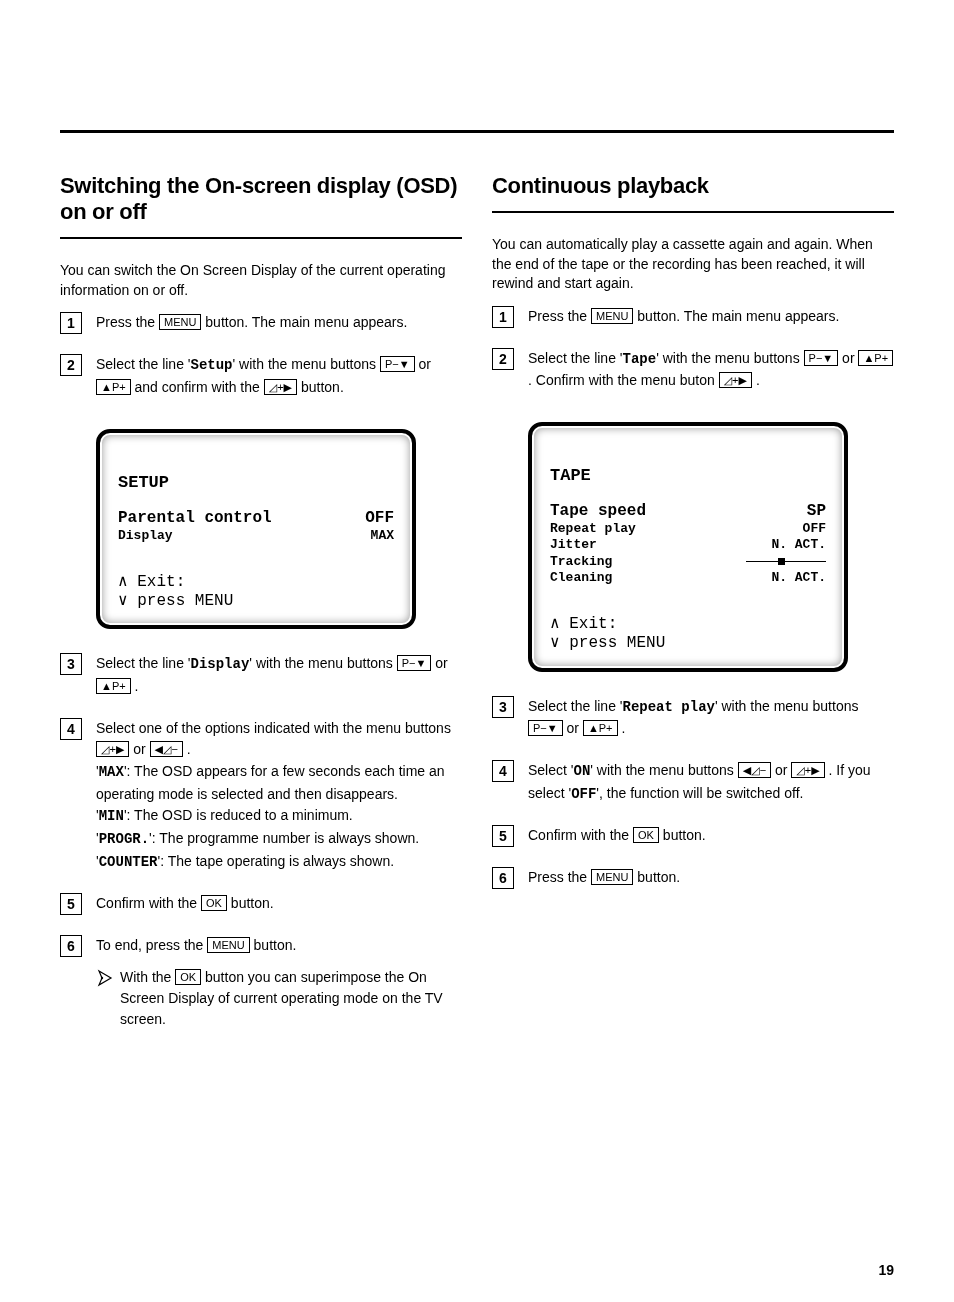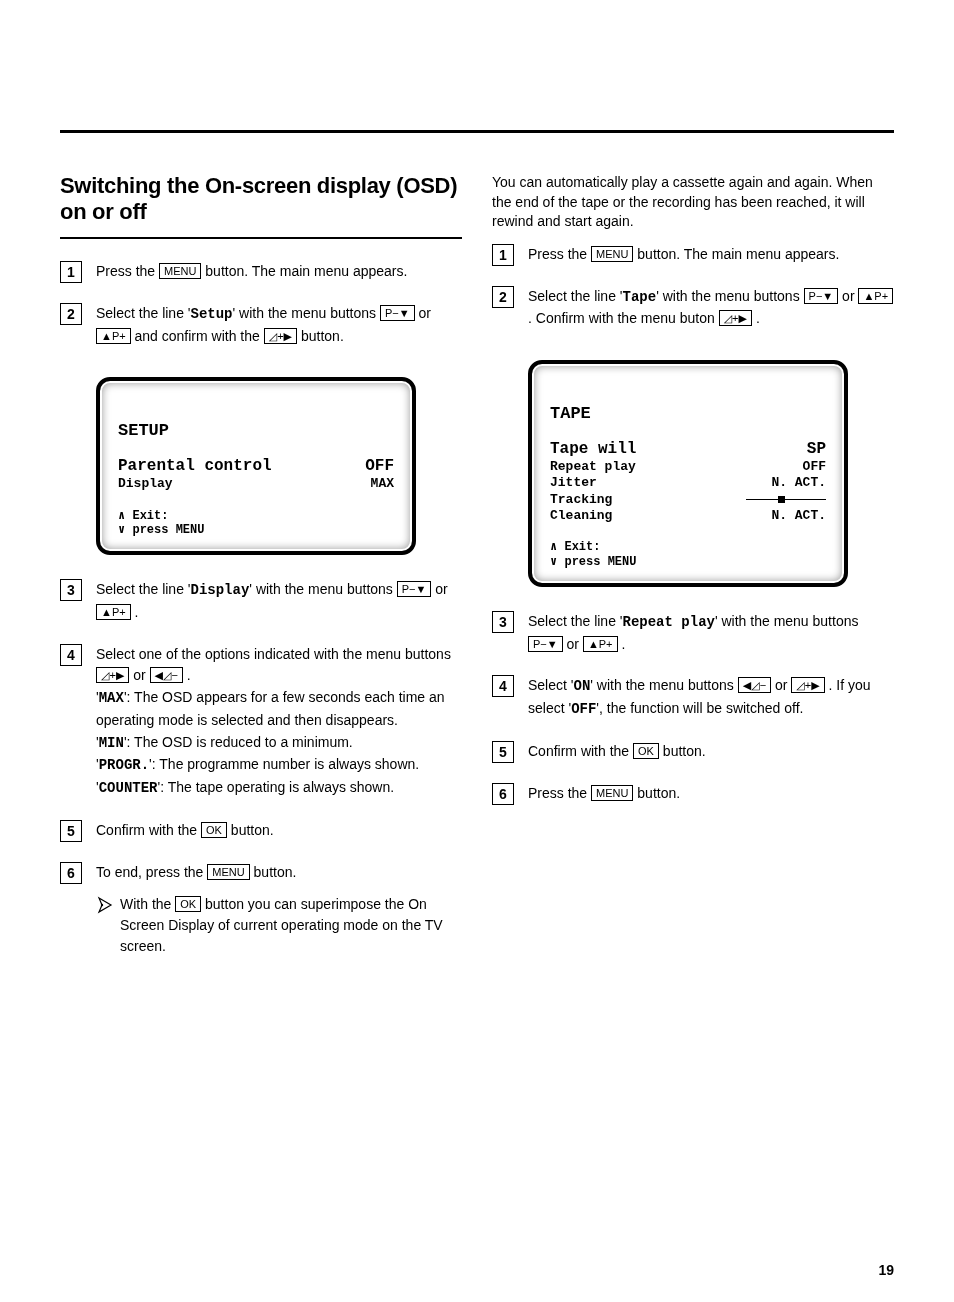--- a/index.html
+++ b/index.html
@@ -129,44 +129,45 @@
     .gauge-line::after{
       content:"";
       position:absolute;
       left: 40%;
       top:-4px;
       width:7px;
       height:7px;
       background:#000;
     }
     .osd-exit {
-      margin-top: 16px;
+      margin-top: 29px;
       font-family: "Courier New", monospace;
-      font-weight: bold;
-      font-size: 12px;
+      font-weight: normal;
+      font-size: 16px;
       line-height: 1.2;
     }
     .pagenum {
       position: absolute;
       bottom: 24px;
       right: 60px;
       font-size: 14px;
       font-family: "Arial Narrow", Arial, sans-serif;
       font-weight: bold;
     }
   </style>
 </head>
 <body>
 
 <div class="page">
   <div class="toprule"></div>
   <div class="cols">
 
     <div class="col">
       <h2>Switching the On-screen display (OSD) on or off</h2>
+      <p class="intro">You can switch the On Screen Display of the current operating information on or off.</p>
 
       <div class="step">
         <div class="stepnum">1</div>
         <div class="stepbody">
           <span>Press the </span><span class="btn">MENU</span><span> button. The main menu appears.</span>
         </div>
       </div>
 
       <div class="step">
         <div class="stepnum">2</div>
@@ -230,40 +231,41 @@
               <circle cx="6" cy="9" r="1.2" fill="#000"></circle>
             </svg>
         </span>
         <div>
           <span>With the </span><span class="btn">OK</span><span> button you can superimpose the On Screen Display of current operating mode on the TV screen.</span>
         </div>
       </div>
     </div>
 
     <div class="col">
+      <h2>Continuous playback</h2>
       <p class="intro">You can automatically play a cassette again and again. When the end of the tape or the recording has been reached, it will rewind and start again.</p>
 
       <div class="step">
         <div class="stepnum">1</div>
         <div class="stepbody">
           <span>Press the </span><span class="btn">MENU</span><span> button. The main menu appears.</span>
         </div>
       </div>
 
       <div class="step">
         <div class="stepnum">2</div>
         <div class="stepbody">
           <span>Select the line '</span><span class="mono">Tape</span><span>' with the menu buttons </span><span class="btn">P−▼</span><span> or </span><span class="btn">▲P+</span><span> . Confirm with the menu buton </span><span class="btn">◿+▶</span><span> .</span>
         </div>
       </div>
 
       <div class="osd">
         <div class="osd-title">TAPE</div>
         <div class="osd-row big">
-          <span>Tape will</span>
+          <span>Tape speed</span>
           <span>SP</span>
         </div>
         <div class="osd-row">
           <span>Repeat play</span>
           <span>OFF</span>
         </div>
         <div class="osd-row">
           <span>Jitter</span>
           <span>N. ACT.</span>
         </div>

